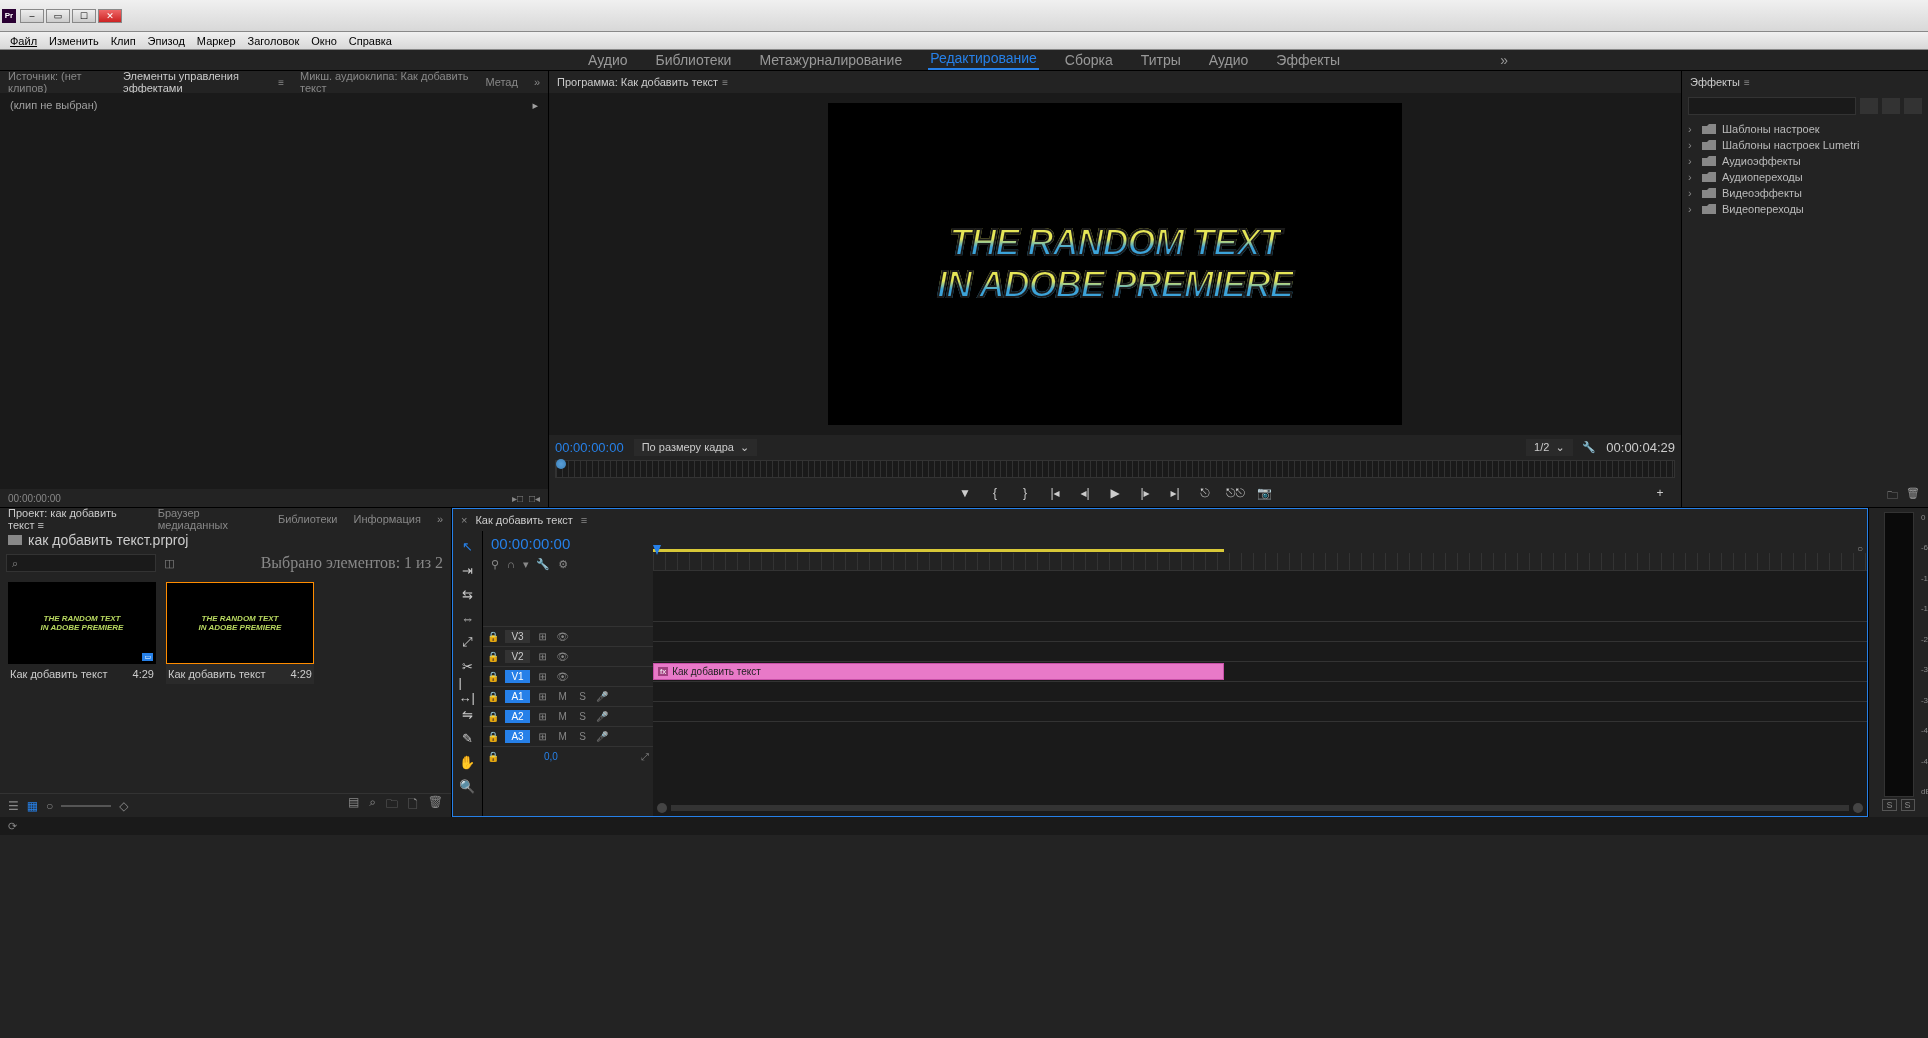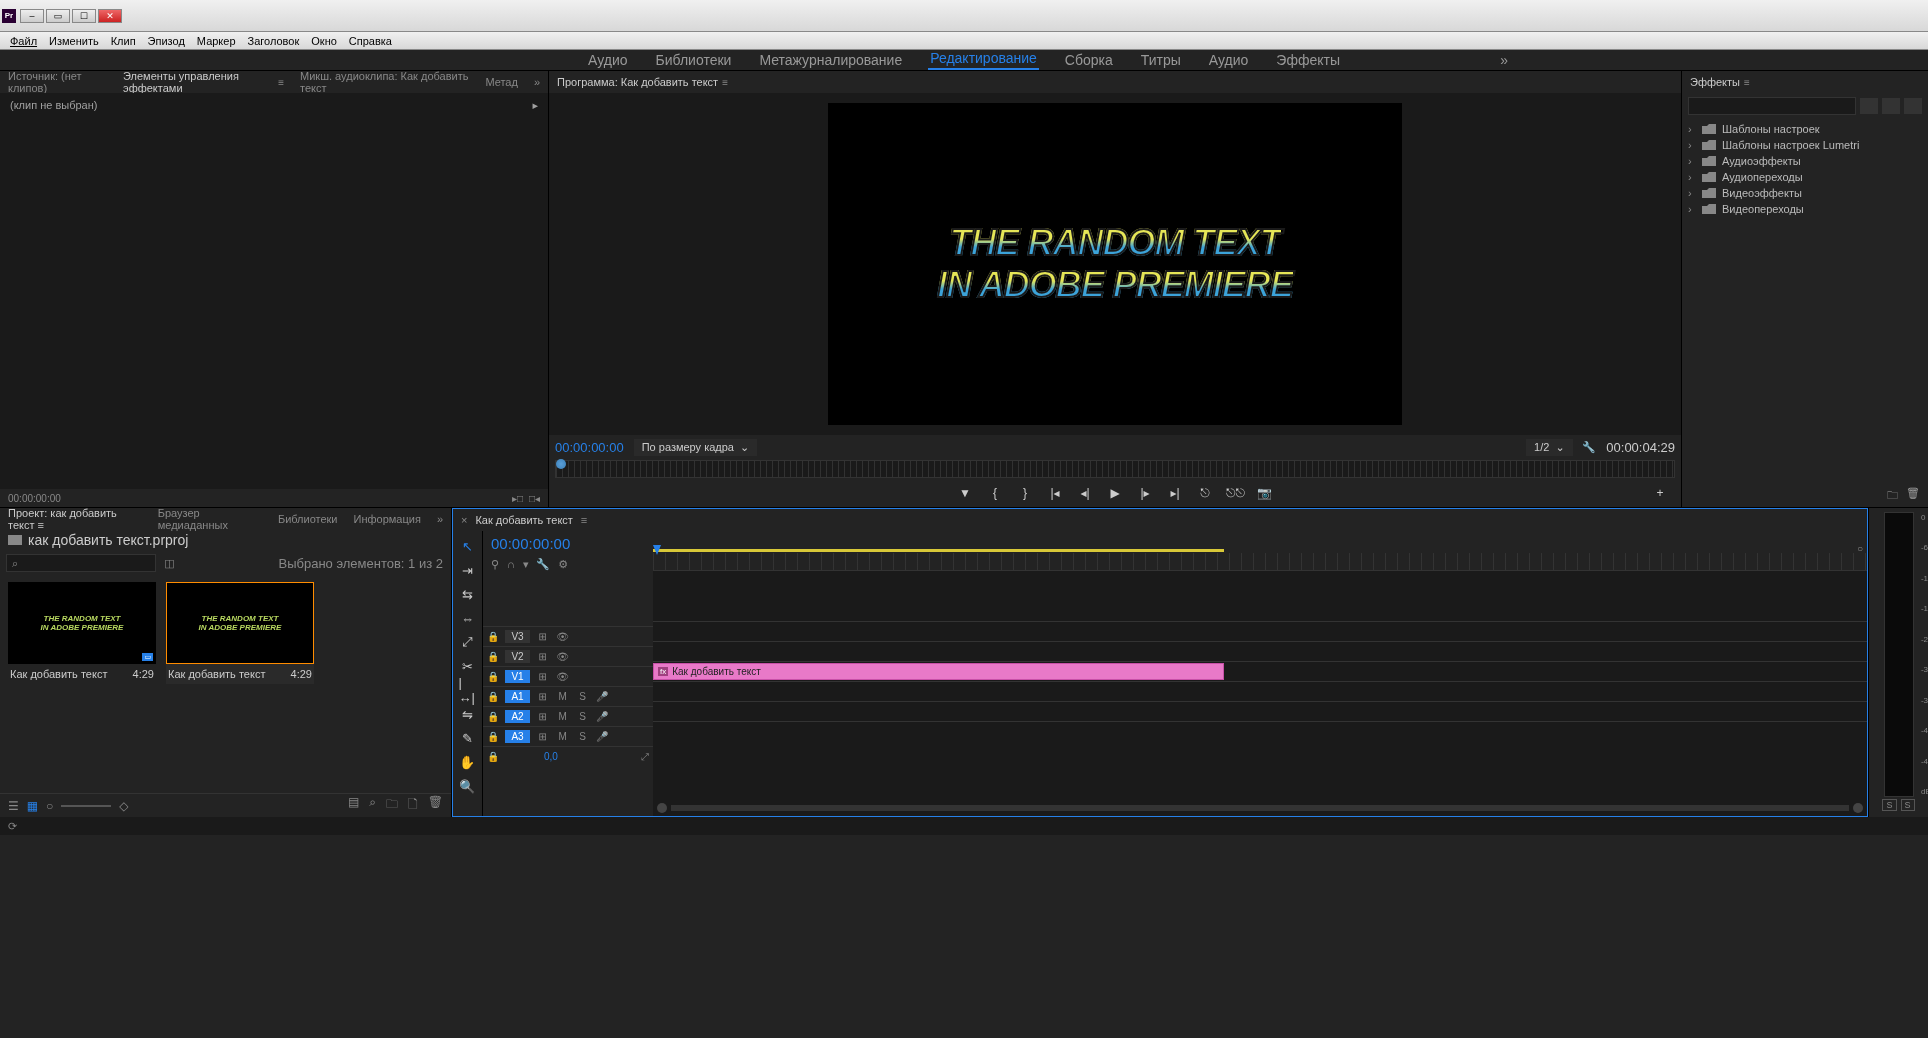--- a/index.html
+++ b/index.html
@@ -66,21 +66,21 @@
 .project { width: 452px; border-right: 1px solid #000; display: flex; flex-direction: column; background: #232323; }
 .project-tabs { height: 22px; display: flex; align-items: center; padding: 0 8px; gap: 16px; font-size: 11px; }
 .project-tabs .tab { color: #888; cursor: pointer; }
 .project-tabs .tab.active { color: #ccc; }
 .project-tabs .more { margin-left: auto; color: #888; cursor: pointer; }
 .project-sub { padding: 2px 8px; display: flex; align-items: center; gap: 6px; font-size: 14px; color: #ccc; }
 .project-sub .bin-icon { width: 14px; height: 10px; background: #888; }
 .project-search { padding: 4px 8px; display: flex; align-items: center; gap: 8px; }
 .project-search input { width: 150px; background: #1a1a1a; border: 1px solid #333; color: #ccc; padding: 2px 6px; font-size: 11px; height: 18px; }
 .project-search .ic { color: #888; cursor: pointer; }
-.project-search .sel-info { margin-left: auto; color: #888; font-size: 13px; }
+.project-search .sel-info { margin-left: auto; color: #888; font-size: 16px; font-family: Liberation Serif, serif; }
 .project-items { flex: 1; padding: 6px 8px; display: flex; gap: 10px; align-items: flex-start; }
 .proj-item { width: 148px; }
 .proj-item .thumb { width: 148px; height: 82px; background: #000; border: 1px solid #000; display: flex; flex-direction: column; align-items: center; justify-content: center; position: relative; }
 .proj-item.selected .thumb { border: 1px solid #ff8c00; }
 .proj-item .thumb .t1, .proj-item .thumb .t2 { font-size: 8px; font-weight: 900; font-style: italic; color: #b8d860; text-transform: uppercase; font-family: Arial Black, Arial; }
 .proj-item .thumb .badge { position: absolute; right: 2px; bottom: 2px; background: #2680e8; color: #fff; font-size: 7px; padding: 0 2px; }
 .proj-item .meta { display: flex; justify-content: space-between; padding: 4px 2px; font-size: 11px; color: #ccc; }
 .proj-item.selected .meta { background: #2a2a2a; }
 .project-footer { height: 24px; display: flex; align-items: center; padding: 0 8px; gap: 8px; border-top: 1px solid #333; }
 .project-footer .pf-btn { color: #888; cursor: pointer; font-size: 12px; }

